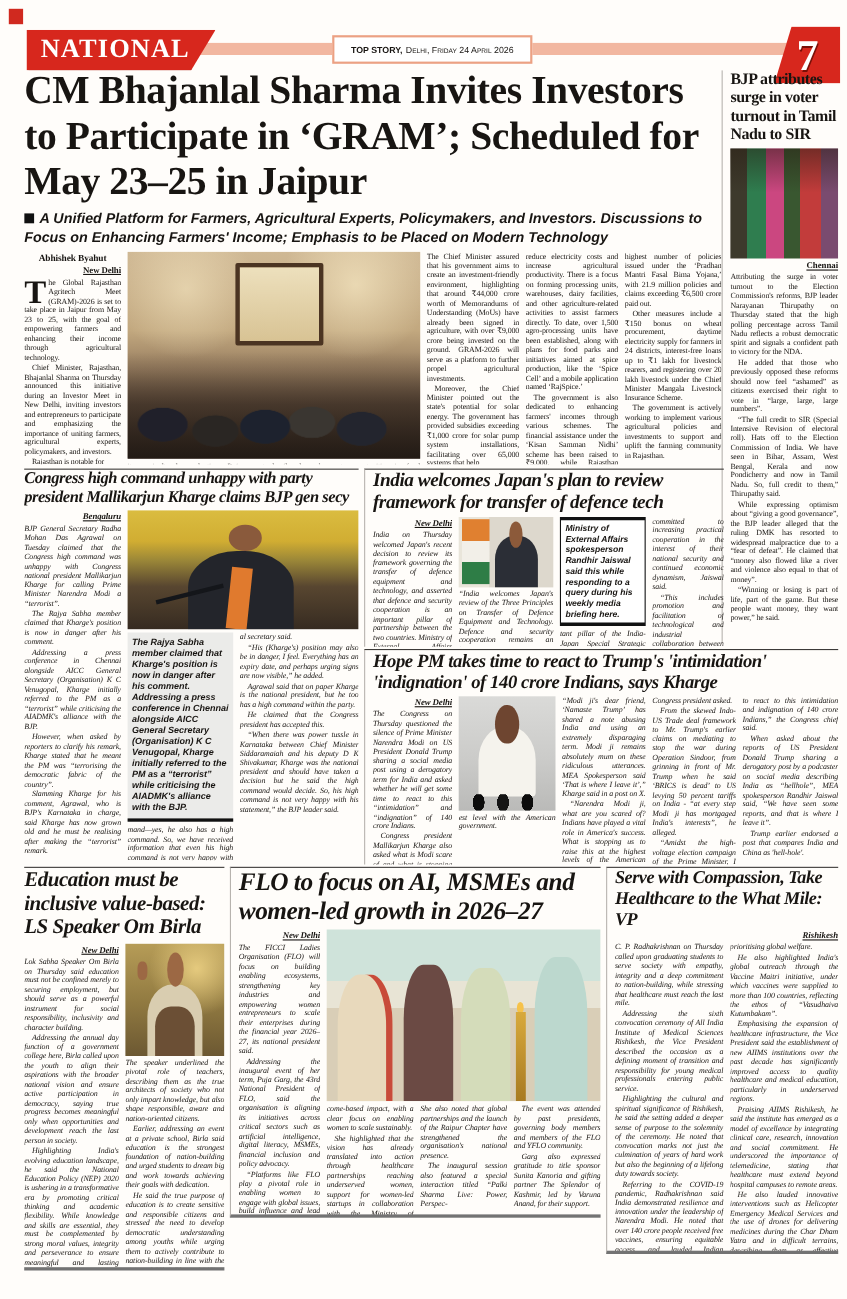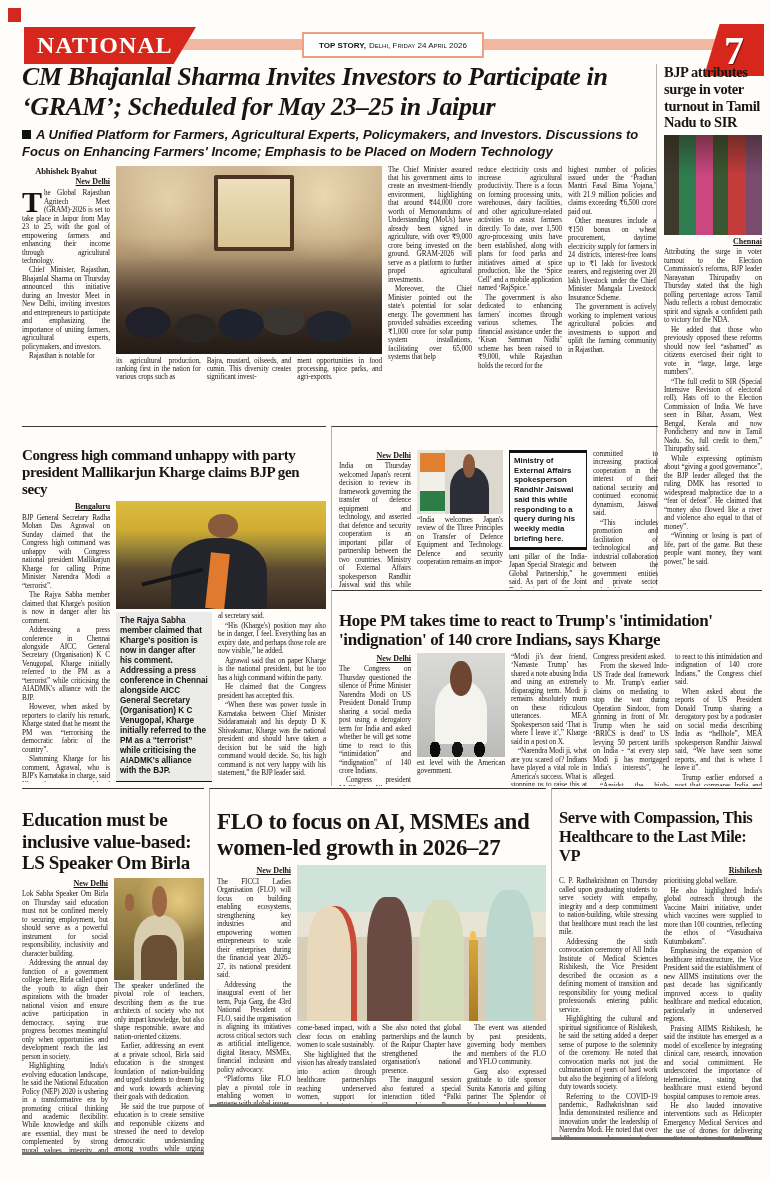--- a/index.html
+++ b/index.html
@@ -30,25 +30,25 @@
   .bc p{margin:0 0 1px;text-indent:7px;}
   .bc p.fi{text-indent:0;}
   .dc{float:left;font-size:30px;line-height:.78;font-weight:bold;margin:1px 2px 0 0;}
   .photo{position:relative;overflow:hidden;}
   .cap{font-size:7.2px;line-height:1.18;text-align:justify;letter-spacing:-0.1px;margin-top:2px;}
   .pull{font-family:"Liberation Sans",sans-serif;font-weight:bold;font-size:8.2px;line-height:1.22;
         background:#ebebe9;padding:4px 4px 5px;border-bottom:3px solid #111;text-align:left;}
   .callout{font-family:"Liberation Sans",sans-serif;font-weight:bold;font-size:7.8px;line-height:1.25;
         border:1px solid #111;border-top:3px solid #111;border-bottom:3px solid #111;padding:3px 4px;background:#fff;}
   .redline{border-bottom:3px solid #737373;}
-  .topline{border-top:1px solid #3c3a38;padding-top:20px;}
+  .topline{border-top:1px solid #3c3a38;padding-top:0;font-style:italic;}
   .leftline{border-left:1px solid #b7b3ae;padding-left:7px;}
   
   .lead{left:22px;top:62px;width:634px;height:360px;}
-  .lead .hl{font-size:26px;font-style:italic;}
+  .lead .hl{font-size:36px;}
   .subhead{font-family:"Liberation Sans",sans-serif;font-style:italic;font-weight:bold;
         font-size:13px;line-height:1.28;margin:6px 0 5px;}
   .sq{display:inline-block;width:9px;height:9px;background:#111;margin-right:5px;}
   .lead-photo{width:266px;height:188px;
      background:radial-gradient(circle at 78% 16%,rgba(255,242,205,.6),transparent 26%),
                 radial-gradient(circle at 20% 18%,rgba(255,242,205,.5),transparent 24%),
                 linear-gradient(180deg,#cfb894 0%,#c2a87f 38%,#957b5e 58%,#5e4b3b 74%,#3d3027 100%);}
   .mirror{position:absolute;left:37%;top:5%;width:27%;height:36%;background:linear-gradient(180deg,#ede0bd,#d8c394);
      border:4px solid #4b3422;border-radius:2px;}
   .crowd{position:absolute;left:0;right:0;bottom:0;height:52%;
@@ -163,21 +163,21 @@
             </div>
           <div class="bc">
               <p class="fi">ment opportunities in food processing, spice parks, and agri-exports.</p>
             </div>
         </div>
       </div>
       <div class="bc" style="flex:0 0 84px;">
         <p class="fi">The Chief Minister assured that his government aims to create an investment-friendly environment, highlighting that around ₹44,000 crore worth of Memorandums of Understanding (MoUs) have already been signed in agriculture, with over ₹9,000 crore being invested on the ground. GRAM-2026 will serve as a platform to further propel agricultural investments.</p>
         <p>Moreover, the Chief Minister pointed out the state's potential for solar energy. The government has provided subsidies exceeding ₹1,000 crore for solar pump system installations, facilitating over 65,000 systems that help</p>
       </div>
-      <div class="bc" style="flex:0 0 84px;">
+      <div class="bc" style="flex:0 0 84px;font-family:Liberation Serif, serif;">
         <p class="fi">reduce electricity costs and increase agricultural productivity. There is a focus on forming processing units, warehouses, dairy facilities, and other agriculture-related activities to assist farmers directly. To date, over 1,500 agro-processing units have been established, along with plans for food parks and initiatives aimed at spice production, like the ‘Spice Cell’ and a mobile application named ‘RajSpice.’</p>
         <p>The government is also dedicated to enhancing farmers' incomes through various schemes. The financial assistance under the ‘Kisan Samman Nidhi’ scheme has been raised to ₹9,000, while Rajasthan holds the record for the</p>
       </div>
       <div class="bc" style="flex:1;">
         <p class="fi">highest number of policies issued under the ‘Pradhan Mantri Fasal Bima Yojana,’ with 21.9 million policies and claims exceeding ₹6,500 crore paid out.</p>
         <p>Other measures include a ₹150 bonus on wheat procurement, daytime electricity supply for farmers in 24 districts, interest-free loans up to ₹1 lakh for livestock rearers, and registering over 20 lakh livestock under the Chief Minister Mangala Livestock Insurance Scheme.</p>
         <p>The government is actively working to implement various agricultural policies and investments to support and uplift the farming community in Rajasthan.</p>
       </div>
     </div>
   </section>
@@ -193,21 +193,21 @@
       <p>While expressing optimism about “giving a good governance”, the BJP leader alleged that the ruling DMK has resorted to widespread malpractice due to a “fear of defeat”. He claimed that “money also flowed like a river and violence also equal to that of money”.</p>
       <p>“Winning or losing is part of life, part of the game. But these people want money, they want power,” he said.</p>
     </div>
   </section>
 
   <section class="art congress topline">
     <h2 class="hl">Congress high command unhappy with party president Mallikarjun Kharge claims BJP gen secy</h2>
     <div class="cols" style="margin-top:3px;">
       <div class="bc" style="flex:0 0 88px;">
         <div class="dateline">Bengaluru</div>
-        <p class="fi">BJP General Secretary Radha Mohan Das Agrawal on Sunday claimed that the Congress high command was unhappy with Congress national president Mallikarjun Kharge for calling Prime Minister Narendra Modi a “terrorist”.</p>
+        <p class="fi">BJP General Secretary Radha Mohan Das Agrawal on Tuesday claimed that the Congress high command was unhappy with Congress national president Mallikarjun Kharge for calling Prime Minister Narendra Modi a “terrorist”.</p>
         <p>The Rajya Sabha member claimed that Kharge's position is now in danger after his comment.</p>
         <p>Addressing a press conference in Chennai alongside AICC General Secretary (Organisation) K C Venugopal, Kharge initially referred to the PM as a “terrorist” while criticising the AIADMK's alliance with the BJP.</p>
         <p>However, when asked by reporters to clarify his remark, Kharge stated that he meant the PM was “terrorising the democratic fabric of the country”.</p>
         <p>Slamming Kharge for his comment, Agrawal, who is BJP's Karnataka in charge, said Kharge has now grown old and he must be realising after making the “terrorist” remark.</p>
 
       </div>
       <div style="flex:1;">
         <div class="photo cong-photo">
           <div class="cong-fig"></div>
           <div class="cong-head"></div>
@@ -216,31 +216,32 @@
         </div>
         <div class="cols" style="margin-top:3px;">
           <div style="flex:0 0 96px;">
             <div class="pull">The Rajya Sabha member claimed that Kharge's position is now in danger after his comment. Addressing a press conference in Chennai alongside AICC General Secretary (Organisation) K C Venugopal, Kharge initially referred to the PM as a “terrorist” while criticising the AIADMK's alliance with the BJP.</div>
             <div class="bc" style="margin-top:3px;">
                 <p class="fi">mand—yes, he also has a high command. So, we have received information that even his high command is not very happy with this statement,” the BJP gener-</p>
               </div>
           </div>
           <div class="bc" style="flex:1;">
             <p class="fi">al secretary said.</p>
-            <p>“His (Kharge's) position may also be in danger, I feel. Everything has an expiry date, and perhaps those role are now visible,” he added.</p>
+            <p>“His (Kharge's) position may also be in danger, I feel. Everything has an expiry date, and perhaps urging signs are now visible,” he added.</p>
             <p>Agrawal said that on paper Kharge is the national president, but he too has a high command within the party.</p>
             <p>He claimed that the Congress president has accepted this.</p>
             <p>“When there was power tussle in Karnataka between Chief Minister Siddaramaiah and his deputy D K Shivakumar, Kharge was the national president and should have taken a decision but he said the high command would decide. So, his high command is not very happy with his statement,” the BJP leader said.</p>
           </div>
         </div>
       </div>
     </div>
   </section>
 
   <section class="art japan topline leftline">
+    <h2 class="hl">India welcomes Japan's plan to review framework for transfer of defence tech</h2>
     <div class="cols" style="margin-top:3px;">
       <div class="bc" style="flex:0 0 72px;">
         <div class="dateline">New Delhi</div>
         <p class="fi">India on Thursday welcomed Japan's recent decision to review its framework governing the transfer of defence equipment and technology, and asserted that defence and security cooperation is an important pillar of partnership between the two countries. Ministry of External Affairs spokesperson Randhir Jaiswal said this while responding to a query during his weekly media briefing here.</p>
       </div>
       <div style="flex:0 0 86px;">
         <div class="photo jp-photo">
           <div class="jp-flag"></div>
           <div class="jp-fig"></div>
           <div class="jp-head"></div>
@@ -349,21 +350,21 @@
           <div class="bc" style="flex:1;">
             <p>The event was attended by past presidents, governing body members and members of the FLO and YFLO community.</p>
             <p>Garg also expressed gratitude to title sponsor Sunita Kanoria and gifting partner The Splendor of Kashmir, led by Varuna Anand, for their support.</p>
           </div>
         </div>
       </div>
     </div>
   </section>
 
   <section class="art vp topline leftline redline">
-    <h2 class="hl">Serve with Compassion, This Healthcare to the Last Mile: VP</h2>
+    <h2 class="hl">Serve with Compassion, Take Healthcare to the What Mile: VP</h2>
     <div class="dateline">Rishikesh</div>
     <div class="cols">
       <div class="bc" style="flex:1;">
         <p class="fi">C. P. Radhakrishnan on Thursday called upon graduating students to serve society with empathy, integrity and a deep commitment to nation-building, while stressing that healthcare must reach the last mile.</p>
         <p>Addressing the sixth convocation ceremony of All India Institute of Medical Sciences Rishikesh, the Vice President described the occasion as a defining moment of transition and responsibility for young medical professionals entering public service.</p>
         <p>Highlighting the cultural and spiritual significance of Rishikesh, he said the setting added a deeper sense of purpose to the solemnity of the ceremony. He noted that convocation marks not just the culmination of years of hard work but also the beginning of a lifelong duty towards society.</p>
         <p>Referring to the COVID-19 pandemic, Radhakrishnan said India demonstrated resilience and innovation under the leadership of Narendra Modi. He noted that over 140 crore people received free vaccines, ensuring equitable access, and lauded Indian scientists for</p>
       </div>
       <div class="bc" style="flex:1;">
         <p class="fi">prioritising global welfare.</p>

